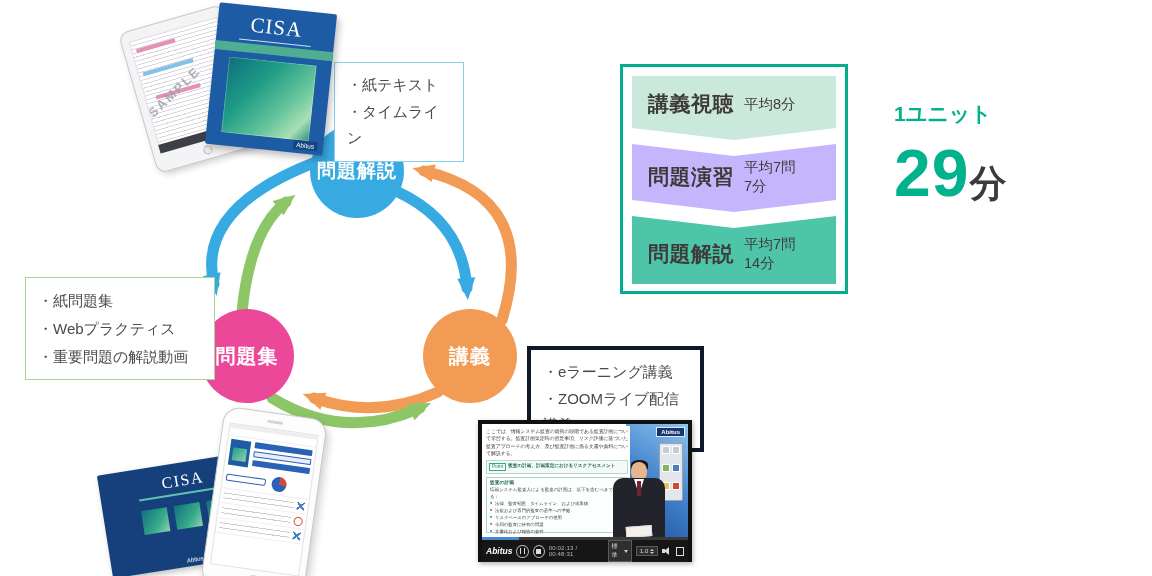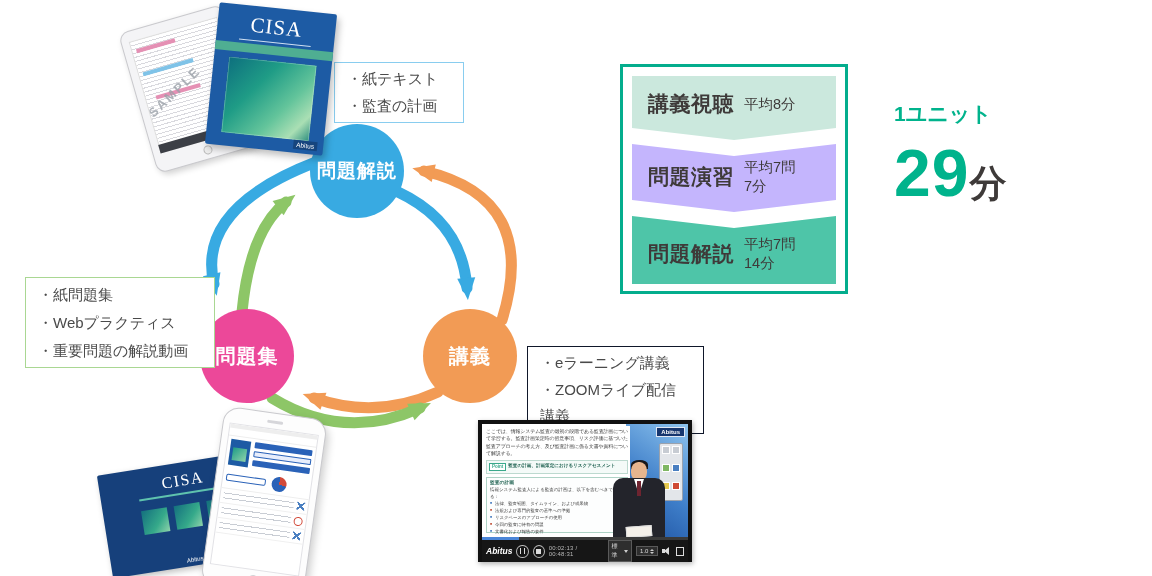--- a/index.html
+++ b/index.html
@@ -15,25 +15,25 @@
 
   
   .node { position:absolute; width:94px; height:94px; border-radius:50%;
           display:flex; align-items:center; justify-content:center;
           color:#fff; font-weight:bold; letter-spacing:1px; }
   .node-text    { left:310px; top:124px; background:#38aae2; font-size:19px; }
   .node-workbook{ left:200px; top:309px; background:#ec4899; font-size:20px; }
   .node-lecture { left:423px; top:309px; background:#f29b55; font-size:20px; }
 
   
-  .callout { position:absolute; background:#fff; padding:3px 12px;
+  .callout { position:absolute; background:#fff; padding:9px 12px;
              font-size:15px; color:#4a4a4a; line-height:1.78; }
   .callout-blue   { left:334px; top:62px;  width:130px; border:1px solid #89cdef; }
   .callout-green  { left:25px;  top:277px; width:190px; border:1px solid #a9d792; line-height:1.85;}
-  .callout-orange { left:527px; top:346px; width:177px; border:1px solid #0f172a; }
+  .callout-orange { left:527px; top:346px; width:177px; border:4px solid #0f172a; }
 
   
   .chev-box { left:620px; top:64px; width:228px; height:230px;
               border:3px solid #04ad8d; background:#fff; padding:9px; }
   .band { width:100%; display:flex; align-items:center; }
   .band .blabel { font-size:21px; font-weight:bold; padding-left:16px; width:112px; letter-spacing:0.5px;}
   .band .bdetail { font-size:14.5px; line-height:1.3; }
   .band1 { height:64px; background:#cbe8dd; padding-bottom:8px;
     clip-path:polygon(0 0,100% 0,100% calc(100% - 12px),50% 100%,0 calc(100% - 12px)); }
   .band2 { height:68px; background:#c4b5fd; margin-top:4px; padding-bottom:6px; padding-top:4px;
@@ -213,21 +213,21 @@
 </div>
 <div class="node node-workbook">
   <span>問題集</span>
 </div>
 <div class="node node-lecture">
   <span>講義</span>
 </div>
 
 <div class="callout callout-blue">
   <div>・紙テキスト</div>
-  <div>・監査の計画</div>
+  <div>・タイムライン</div>
 </div>
 <div class="callout callout-green">
   <div>・紙問題集</div>
   <div>・Webプラクティス</div>
   <div>・重要問題の解説動画</div>
 </div>
 <div class="callout callout-orange">
   <div>・eラーニング講義</div>
   <div>・ZOOMライブ配信講義</div>
 </div>

